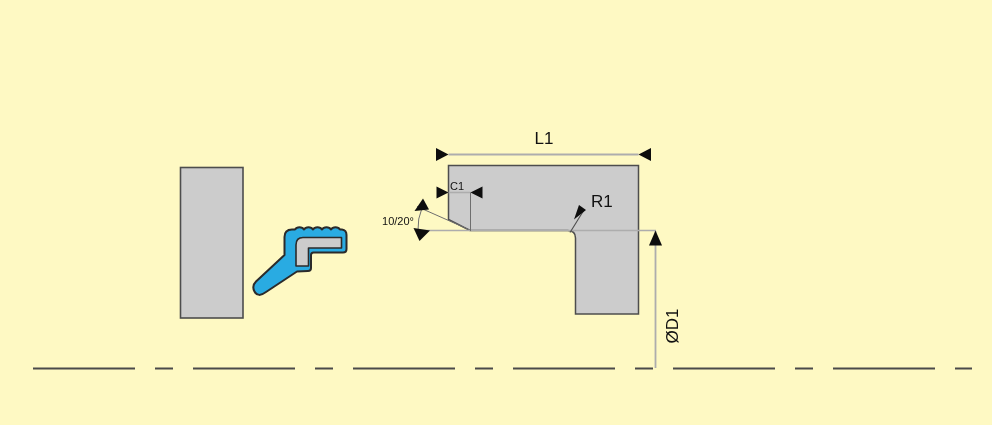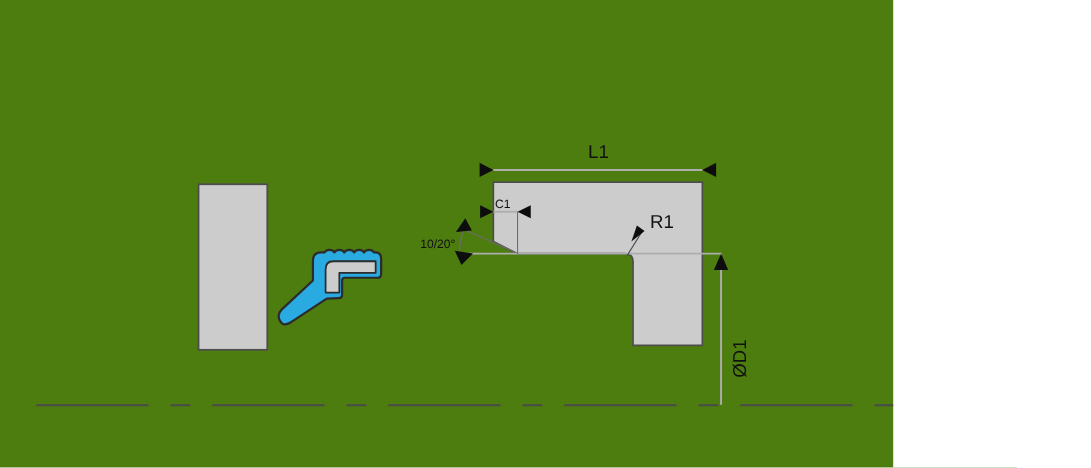--- a/index.html
+++ b/index.html
@@ -1,20 +1,20 @@
 <!DOCTYPE html>
 <html><head>
 <meta charset="utf-8">
 <style>
   html, body { margin: 0; padding: 0; background: #ffffff; }
   .canvas {
     position: relative;
-    width: 812px;
+    width: 992px;
     height: 425px;
-    background: #4d7c0f;
+    background: #fef9c3;
     font-family: "Liberation Sans", sans-serif;
     overflow: hidden;
   }
   svg text {
     font-family: "Liberation Sans", sans-serif;
     fill: #111111;
   }
   .dim-label   { font-size: 17px; }
   .dim-label-sm{ font-size: 11px; }
 </style>

